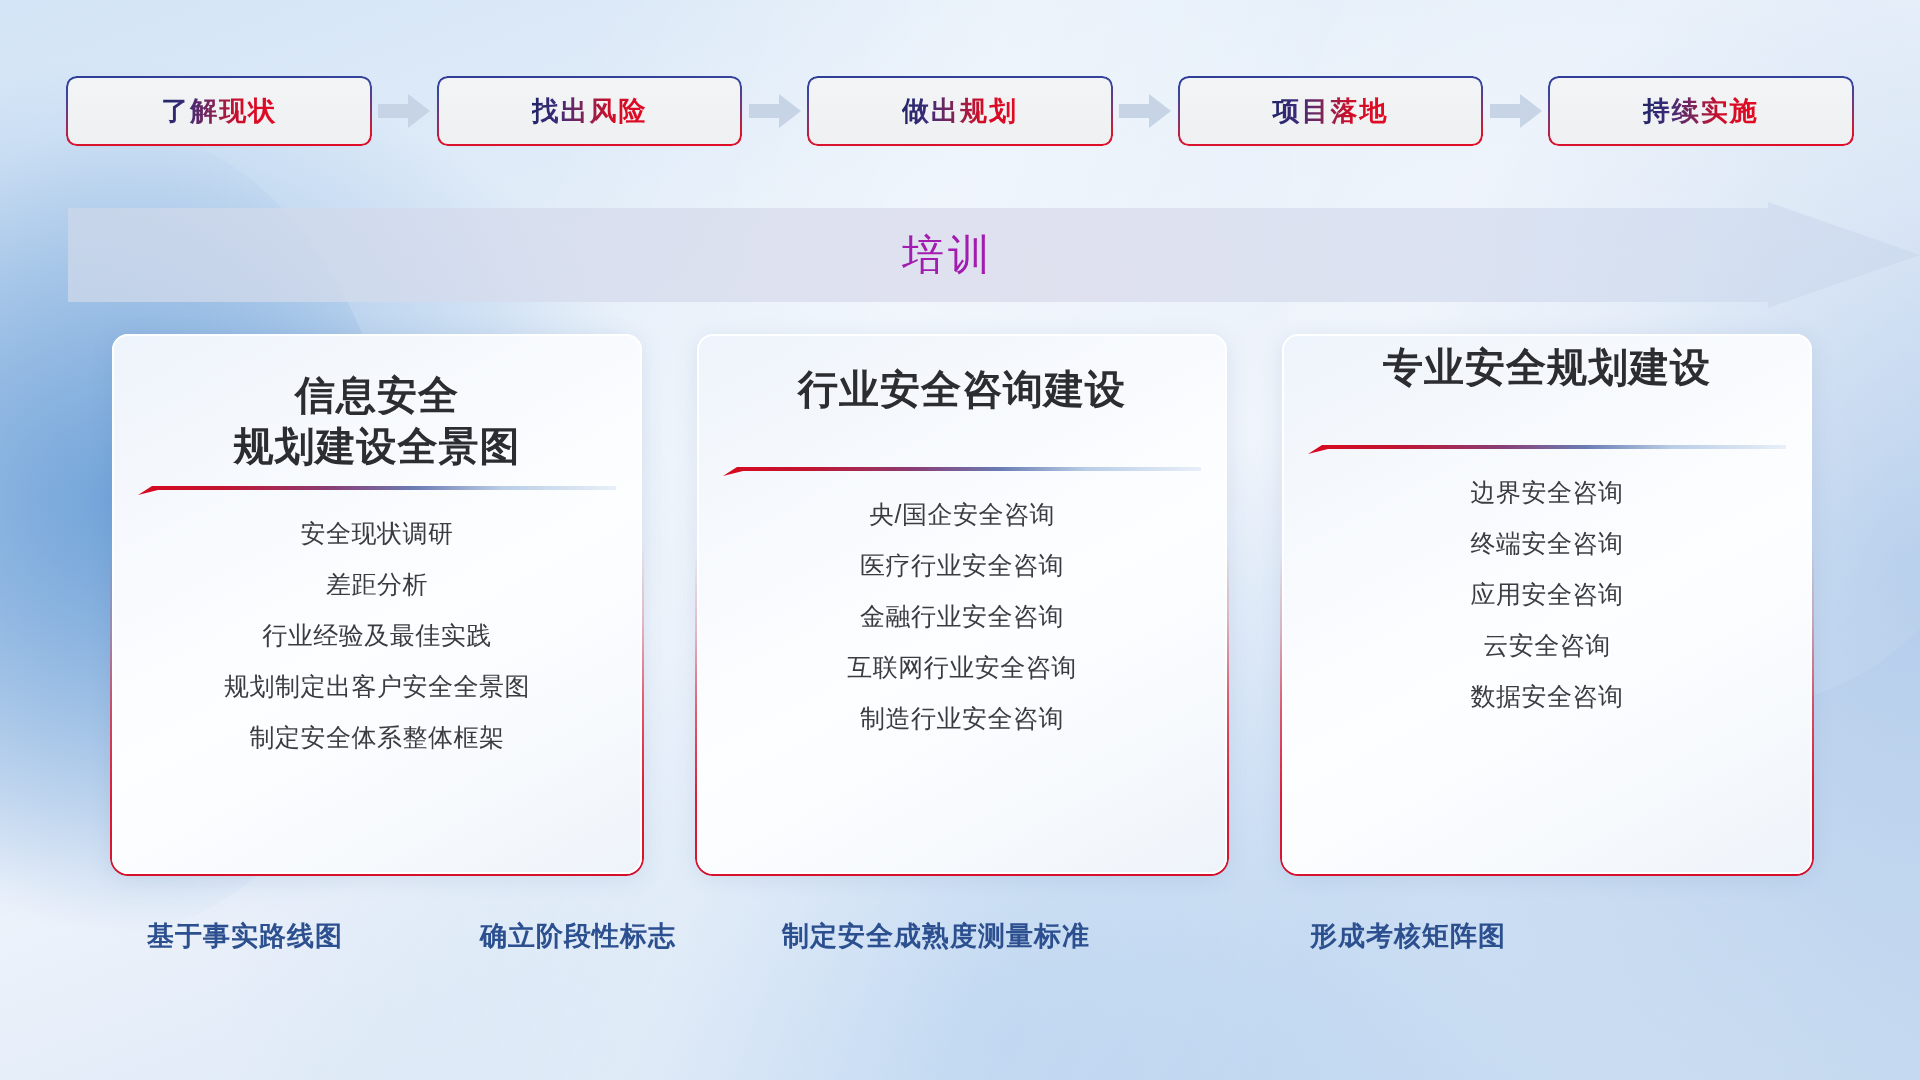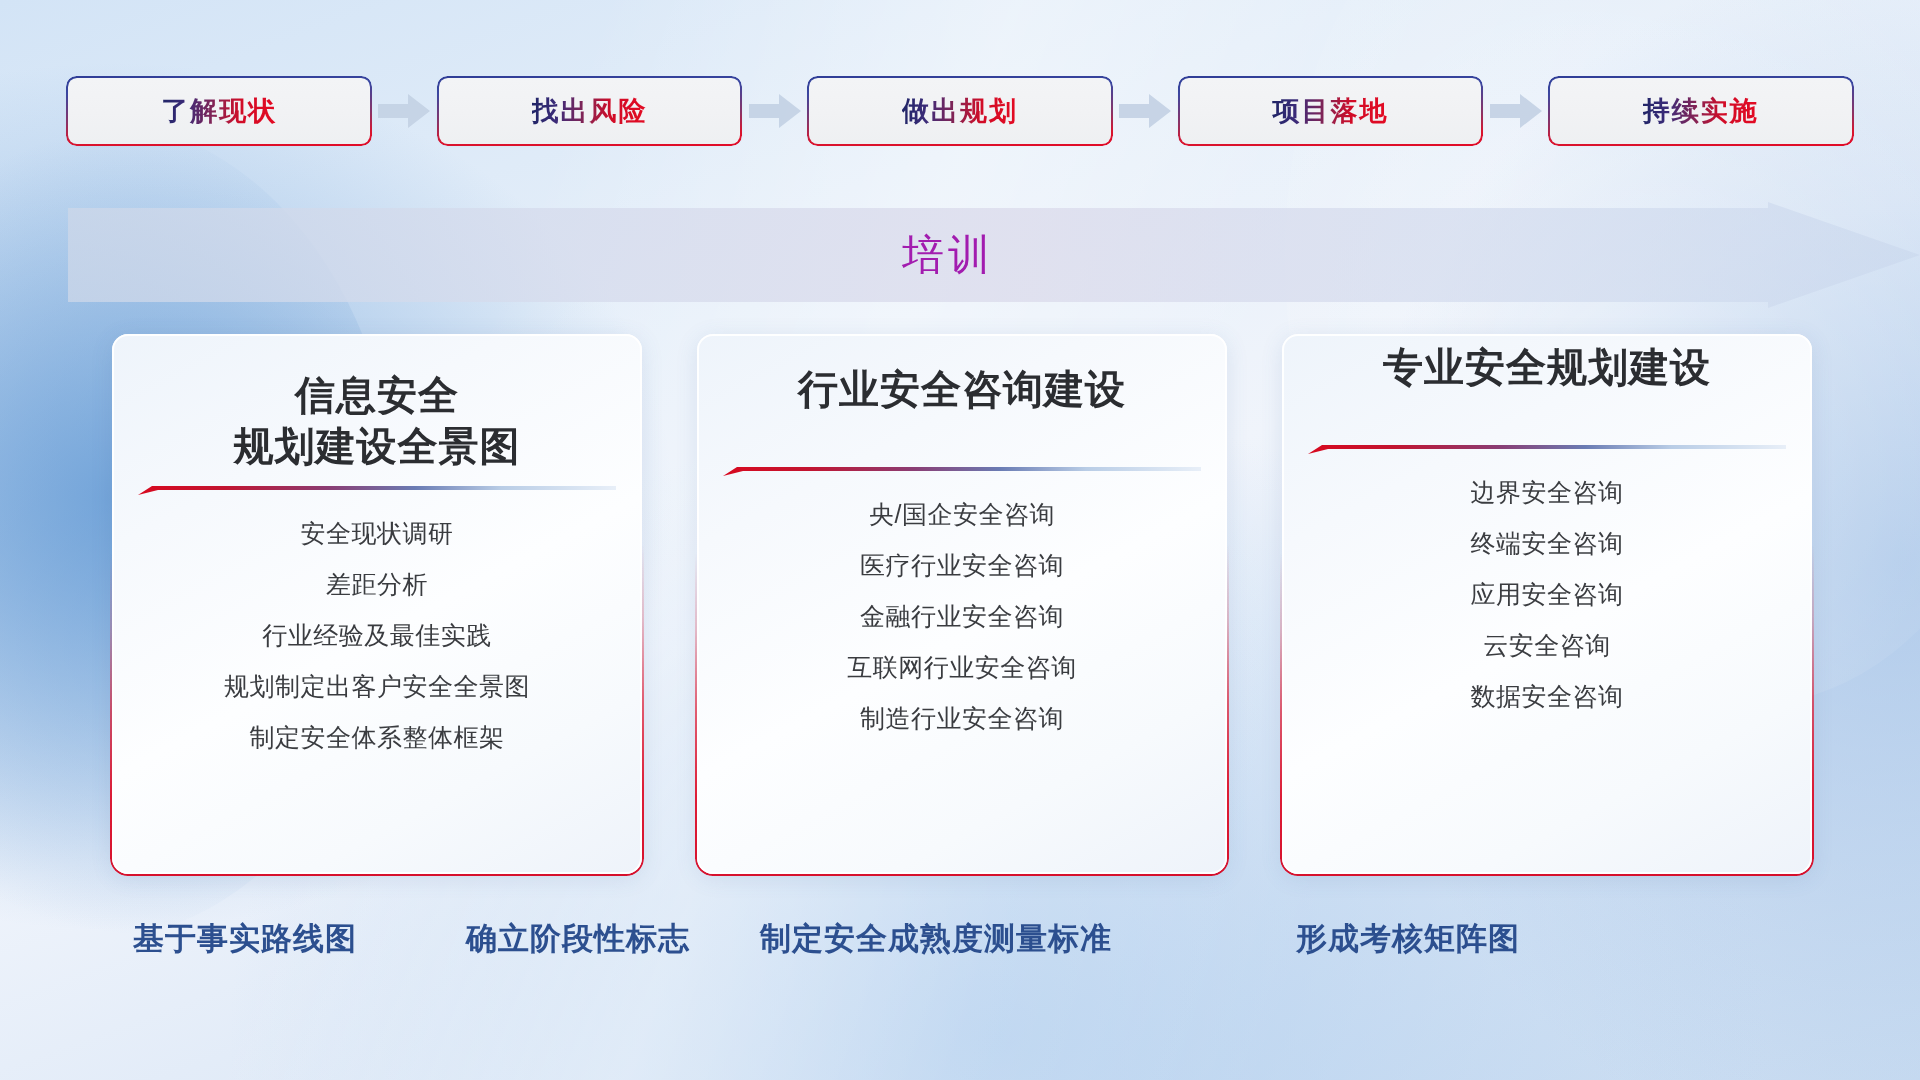--- a/index.html
+++ b/index.html
@@ -202,21 +202,21 @@
   .card.t3 .card-title { padding-top: 8px; }
 
   
   #footer-labels {
     position: absolute;
     left: 0; top: 918px;
     width: 1920px; height: 44px;
   }
   .footer-label {
     position: absolute;
-    font-size: 31px;
+    font-size: 27px;
     font-weight: 700;
     color: #2c4f8f;
     letter-spacing: 1px;
     white-space: nowrap;
     transform: translateX(-50%);
   }
 </style>
 </head>
 <body>
 

